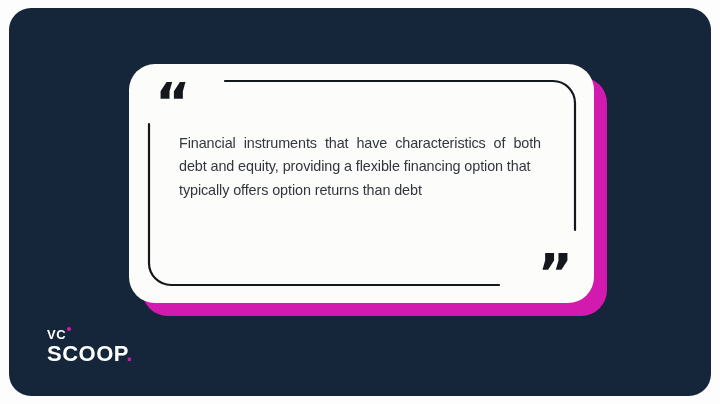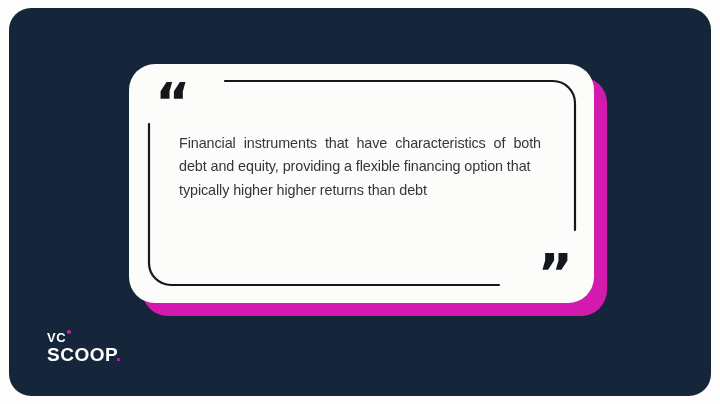--- a/index.html
+++ b/index.html
@@ -149,21 +149,21 @@
     font-weight: 700;
     letter-spacing: 0.5px;
     line-height: 1.08;
     user-select: none;
   }
   #logo .logo-line {
     display: block;
     font-size: 13px;
   }
   #logo .logo-line-2 {
-    font-size: 19px;
+    font-size: 22px;
   }
   .logo-dot-sup {
     display: inline-block;
     width: 4px;
     height: 4px;
     border-radius: 50%;
     background: #d21bae;
     vertical-align: super;
     margin-left: 1px;
     position: relative;
@@ -194,21 +194,21 @@
             <path d="M 2 44 L 2 183 A 22 22 0 0 0 24 205 L 352 205" fill="none" stroke="#14181d" stroke-width="2.2" stroke-linecap="round"></path>
           </svg>
         </div>
 
         <span id="quote-open" class="quote-glyph">“</span>
 
         <span id="quote-close" class="quote-glyph">”</span>
 
         <div id="card-content">
 
-          <p id="quote-body"><span>Financial instruments that have characteristics of both debt and equity, providing a flexible financing option that</span> <span class="last-line">typically higher higher returns than debt</span></p>
+          <p id="quote-body"><span>Financial instruments that have characteristics of both debt and equity, providing a flexible financing option that</span> <span class="last-line">typically offers option returns than debt</span></p>
         </div>
 
       </div>
     </div>
 
     <div id="logo">
       <span class="logo-line logo-line-1"><span>VC</span><span class="logo-dot-sup"></span></span>
       <span class="logo-line logo-line-2"><span>SCOOP</span><span class="logo-dot-end">.</span></span>
     </div>
 

